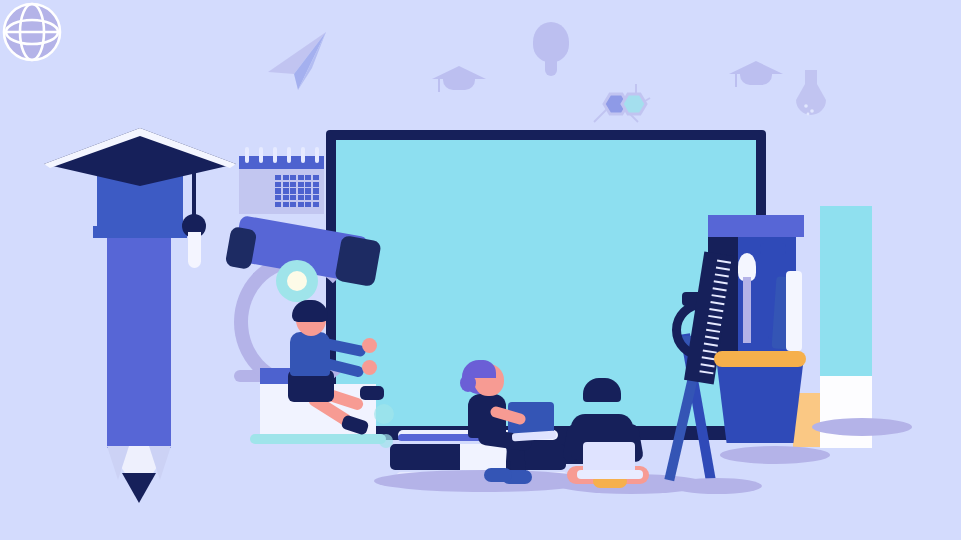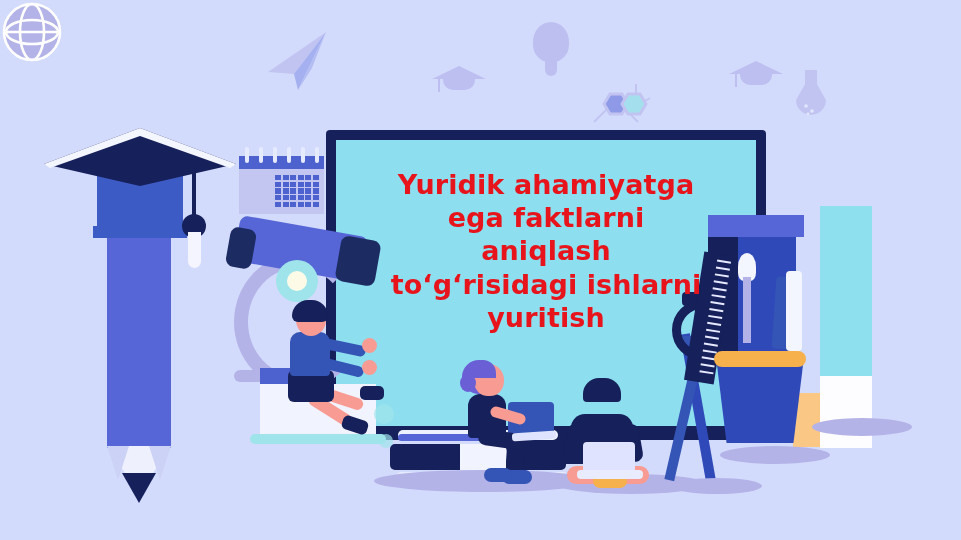--- a/index.html
+++ b/index.html
@@ -452,25 +452,20 @@
     <div class="cap-cord"></div>
     <div class="cap-knob"></div>
     <div class="cap-tassel"></div>
   </div>
 
   <div id="monitor-neck"></div>
   <div id="monitor">
     <div id="screen"></div>
   </div>
 
-  <div id="headline">Yuridik ahamiyatga
-ega faktlarni
-aniqlash
-to‘g‘risidagi ishlarni
-yuritish</div>
 
   <div id="microscope">
     <div class="mic-shadow"></div>
     <div class="mic-arc"></div>
     <div class="mic-tube"></div>
     <div class="mic-tube-dark"></div>
     <div class="mic-eye"></div>
     <div class="mic-lens-o"></div>
     <div class="mic-lens-i"></div>
     <div class="mic-col"></div>

